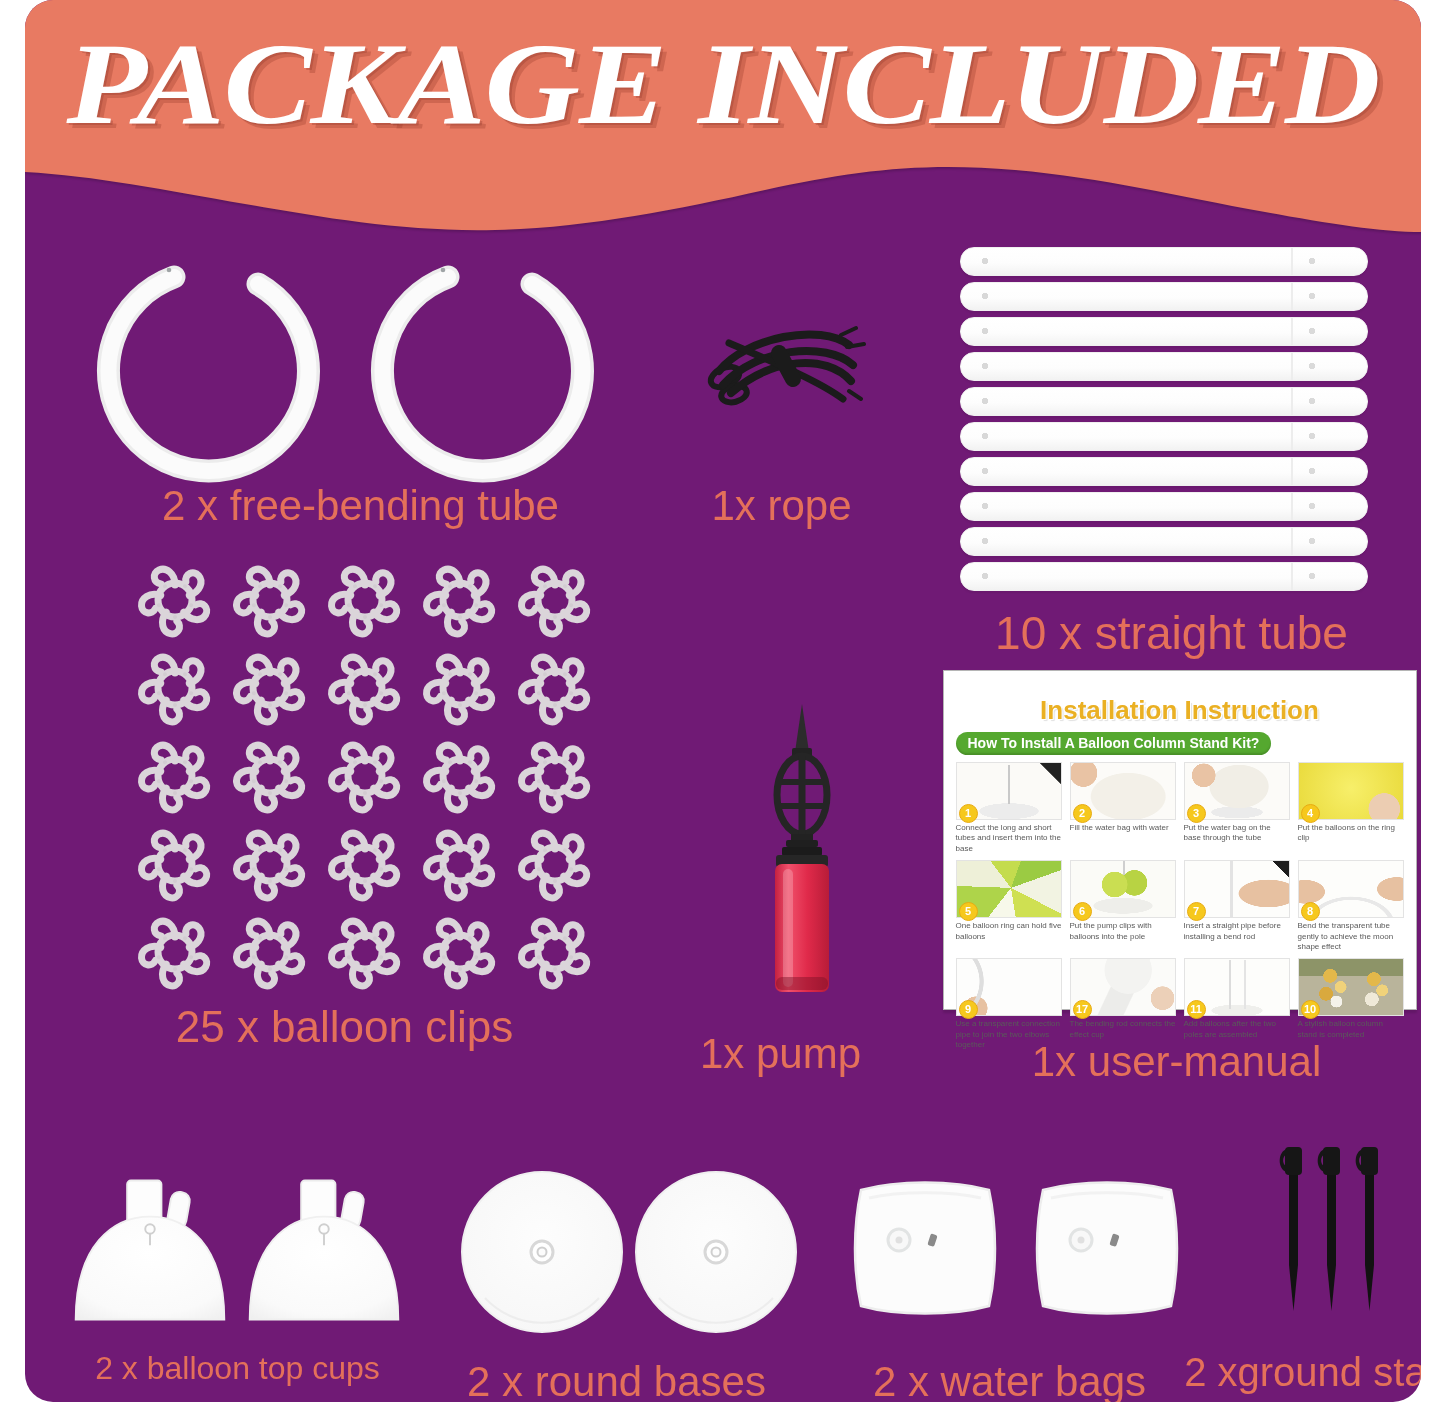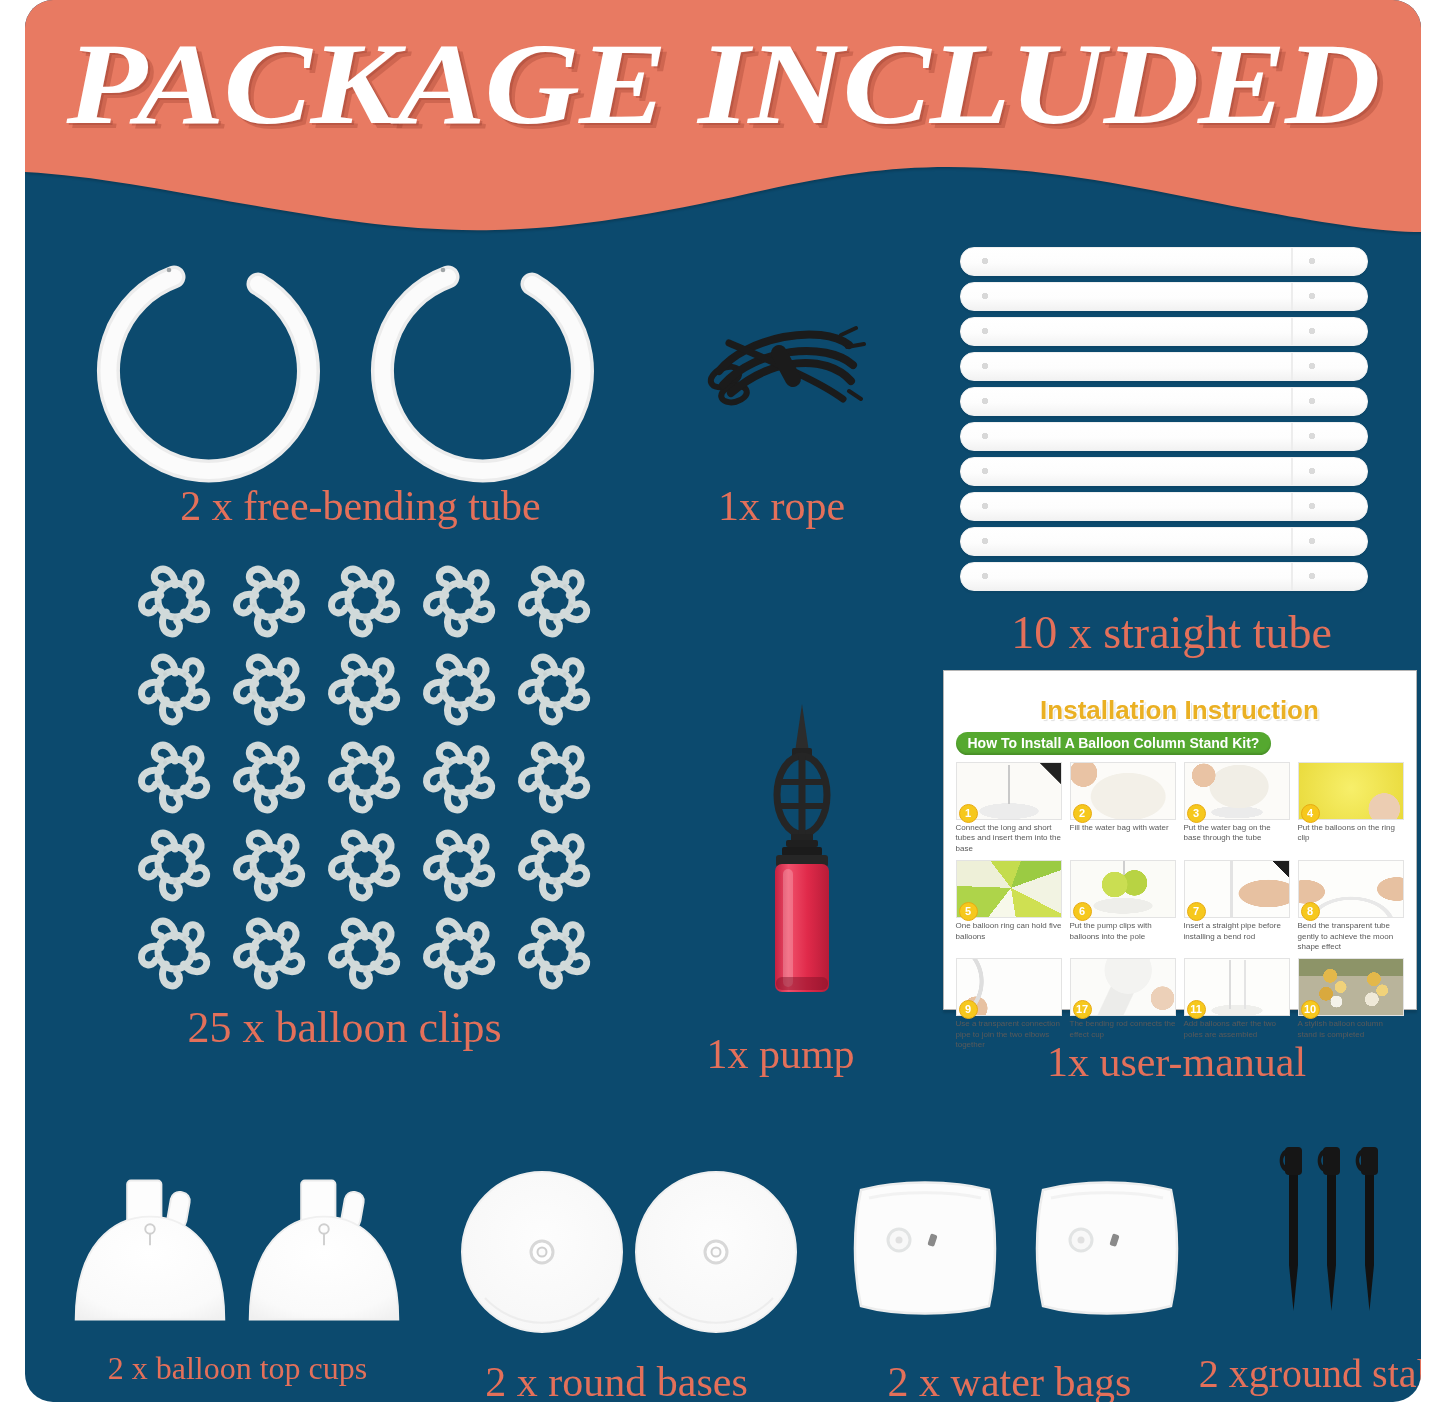--- a/index.html
+++ b/index.html
@@ -1,34 +1,34 @@
 <!DOCTYPE html>
 <html style="--banner: #e87a62; --accent: #e4705a; --manual-title: #eab023; --manual-green: #55a82f; --pump-red: #e02a4a;"><head>
 <meta charset="utf-8">
 <style>
   :root{
     --banner:#e87a62; --accent:#e4705a; --manual-title:#eab023;
     --manual-green:#55a82f; --pump-red:#e02a4a;
   }
   html,body{margin:0;padding:0;background:#ffffff;}
-  .canvas{position:relative;width:1396px;height:1402px;background:#0c4a6e;overflow:hidden;
+  .canvas{position:relative;width:1396px;height:1402px;background:#701a75;overflow:hidden;
           font-family:"Liberation Sans",sans-serif;margin:0 auto;border-radius:28px;}
   
   .banner-svg{position:absolute;left:0;top:0;}
   .banner-path{fill:var(--banner);filter:drop-shadow(0 2px 1px rgba(0,0,0,.18));}
   .banner-title{
     position:absolute;left:0;top:18px;width:100%;text-align:center;
     font-family:"Liberation Serif",serif;font-style:italic;font-weight:bold;
     font-size:116px;color:#fff;letter-spacing:-1px;white-space:nowrap;
     transform:scaleX(1.14);transform-origin:center;
     text-shadow:5px 5px 0 rgba(150,55,40,.30), 2px 2px 0 rgba(120,40,30,.25);
   }
   
   .item-label{position:absolute;transform:translateX(-50%);white-space:nowrap;
-    color:var(--accent);font-size:42px;font-family:Liberation Serif, serif;}
+    color:var(--accent);font-size:42px;}
   
   .rings-row{position:absolute;left:68px;top:246px;display:flex;gap:44px;}
   .ring-outer{stroke:#ececec;stroke-width:23;fill:none;stroke-linecap:round;}
   .ring-inner{stroke:#fbfbfb;stroke-width:16;fill:none;stroke-linecap:round;}
   
   .rope-svg{position:absolute;left:676px;top:295px;}
   .rope-line{stroke:#1b1b1b;fill:none;stroke-linecap:round;}
   
   .tubes-stack{position:absolute;left:935px;top:247px;}
   .tube{width:406px;height:27px;border-radius:14px;margin-bottom:6px;

